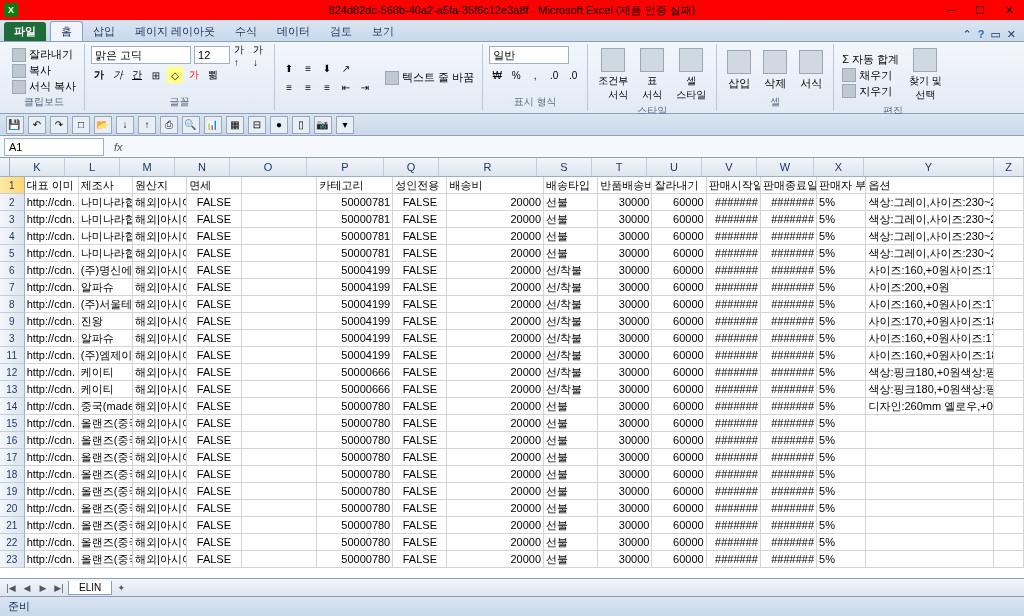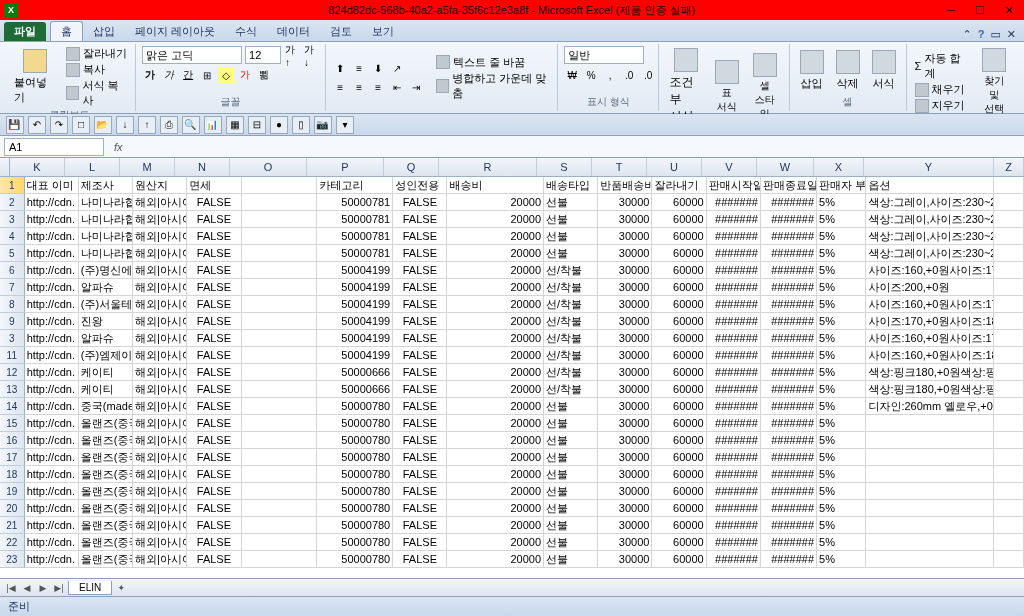--- a/index.html
+++ b/index.html
@@ -80,24 +80,20 @@
     <span>⌃</span>
     <span style="color:#2a6dc0;font-weight:bold">?</span>
     <span>▭</span>
     <span>✕</span>
   </div>
 </div>
 
 <div class="ribbon">
   <div class="ribbon-group">
     <div class="ribbon-group-content">
-      <div class="ribbon-big-btn">
-        <div class="icon" style="background:#f4d890"></div>
-        <span>붙여넣기</span>
-      </div>
       <div class="ribbon-small-btns">
         <div class="ribbon-small-btn">
             <span class="icon-sm"></span>
             <span>잘라내기</span>
           </div>
         <div class="ribbon-small-btn">
             <span class="icon-sm"></span>
             <span>복사</span>
           </div>
         <div class="ribbon-small-btn">
@@ -149,24 +145,20 @@
           <div class="mini-btn">≡</div>
           <div class="mini-btn">⇤</div>
           <div class="mini-btn">⇥</div>
         </div>
       </div>
       <div class="ribbon-small-btns" style="margin-left:6px">
         <div class="ribbon-small-btn">
             <span class="icon-sm"></span>
             <span>텍스트 줄 바꿈</span>
           </div>
-        <div class="ribbon-small-btn">
-            <span class="icon-sm"></span>
-            <span>병합하고 가운데 맞춤</span>
-          </div>
       </div>
     </div>
   </div>
 
   <div class="ribbon-group" style="min-width:90px">
     <div class="ribbon-group-content" style="flex-direction:column;align-items:flex-start;gap:3px">
       <div class="font-combo" style="width:80px">
           <span>일반</span>
         </div>
       <div class="font-row">
@@ -177,21 +169,21 @@
         <div class="mini-btn">.0</div>
       </div>
     </div>
     <div class="ribbon-group-label">표시 형식</div>
   </div>
 
   <div class="ribbon-group">
     <div class="ribbon-group-content">
       <div class="ribbon-big-btn">
           <div class="icon"></div>
-          <span style="white-space:pre-line;font-size:12px;text-align:left">조건부
+          <span style="white-space:pre-line;font-size:10px;text-align:right">조건부
 서식</span>
         </div>
       <div class="ribbon-big-btn">
           <div class="icon"></div>
           <span style="white-space:pre-line;font-size:10px;text-align:center">표
 서식</span>
         </div>
       <div class="ribbon-big-btn">
           <div class="icon"></div>
           <span style="white-space:pre-line;font-size:10px;text-align:center">셀

